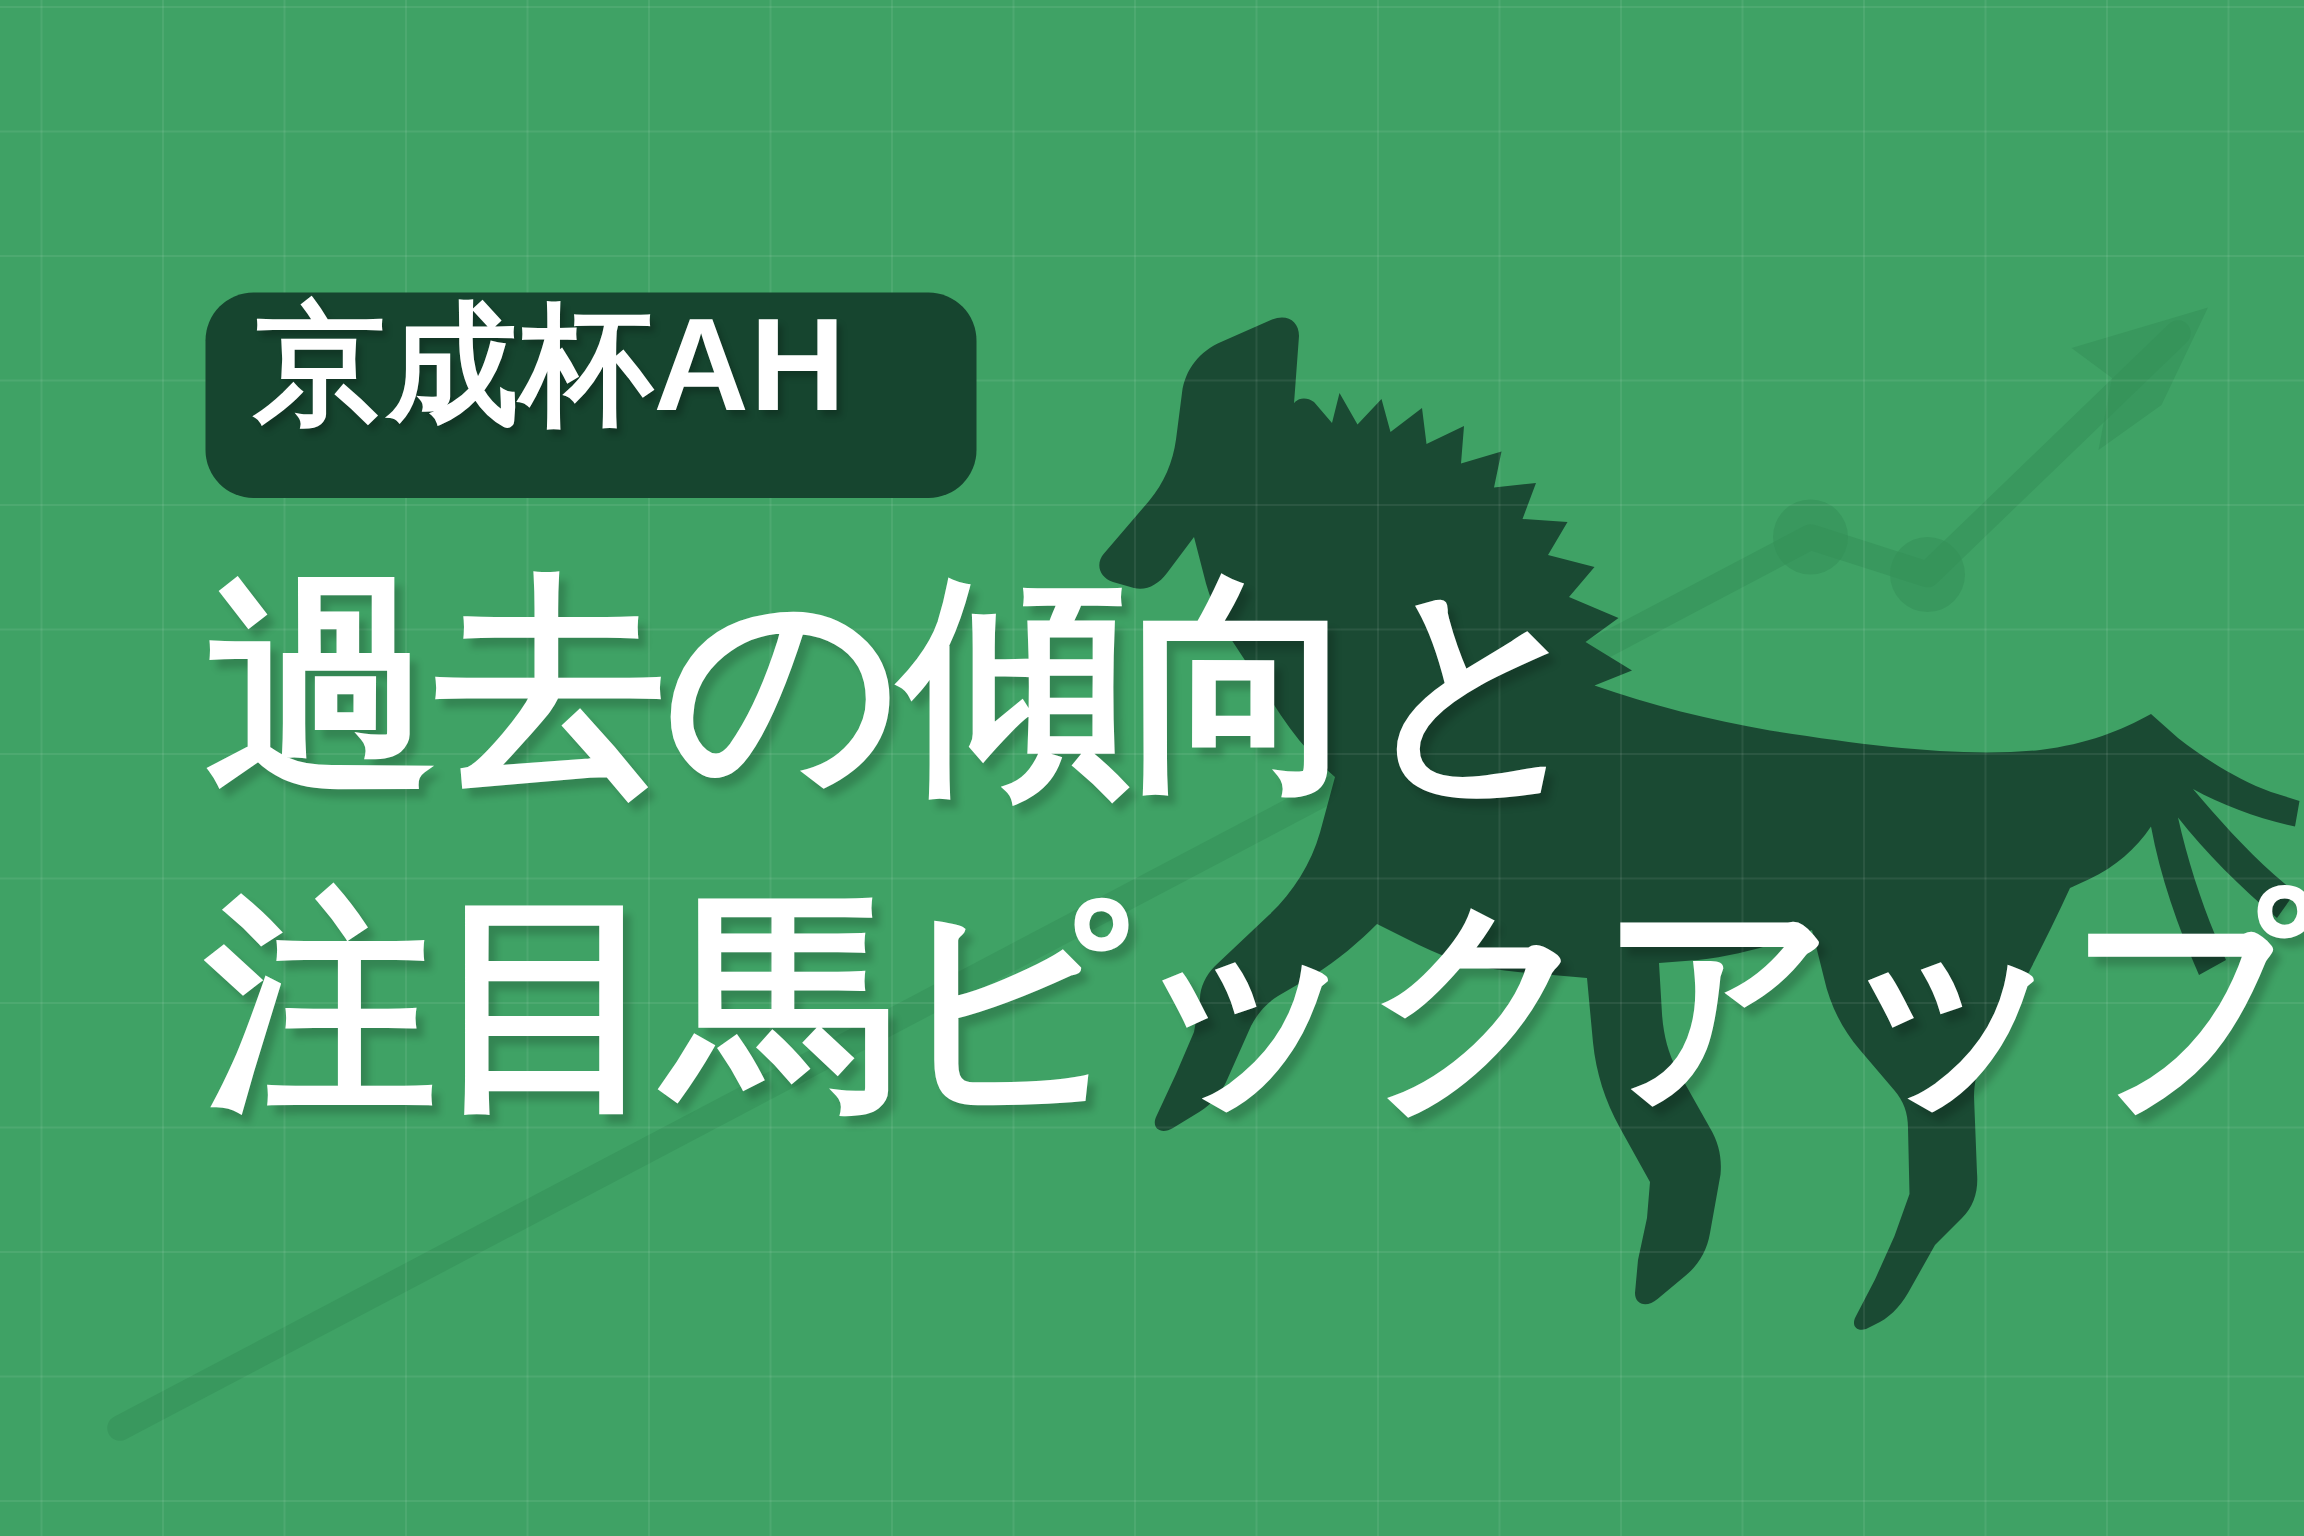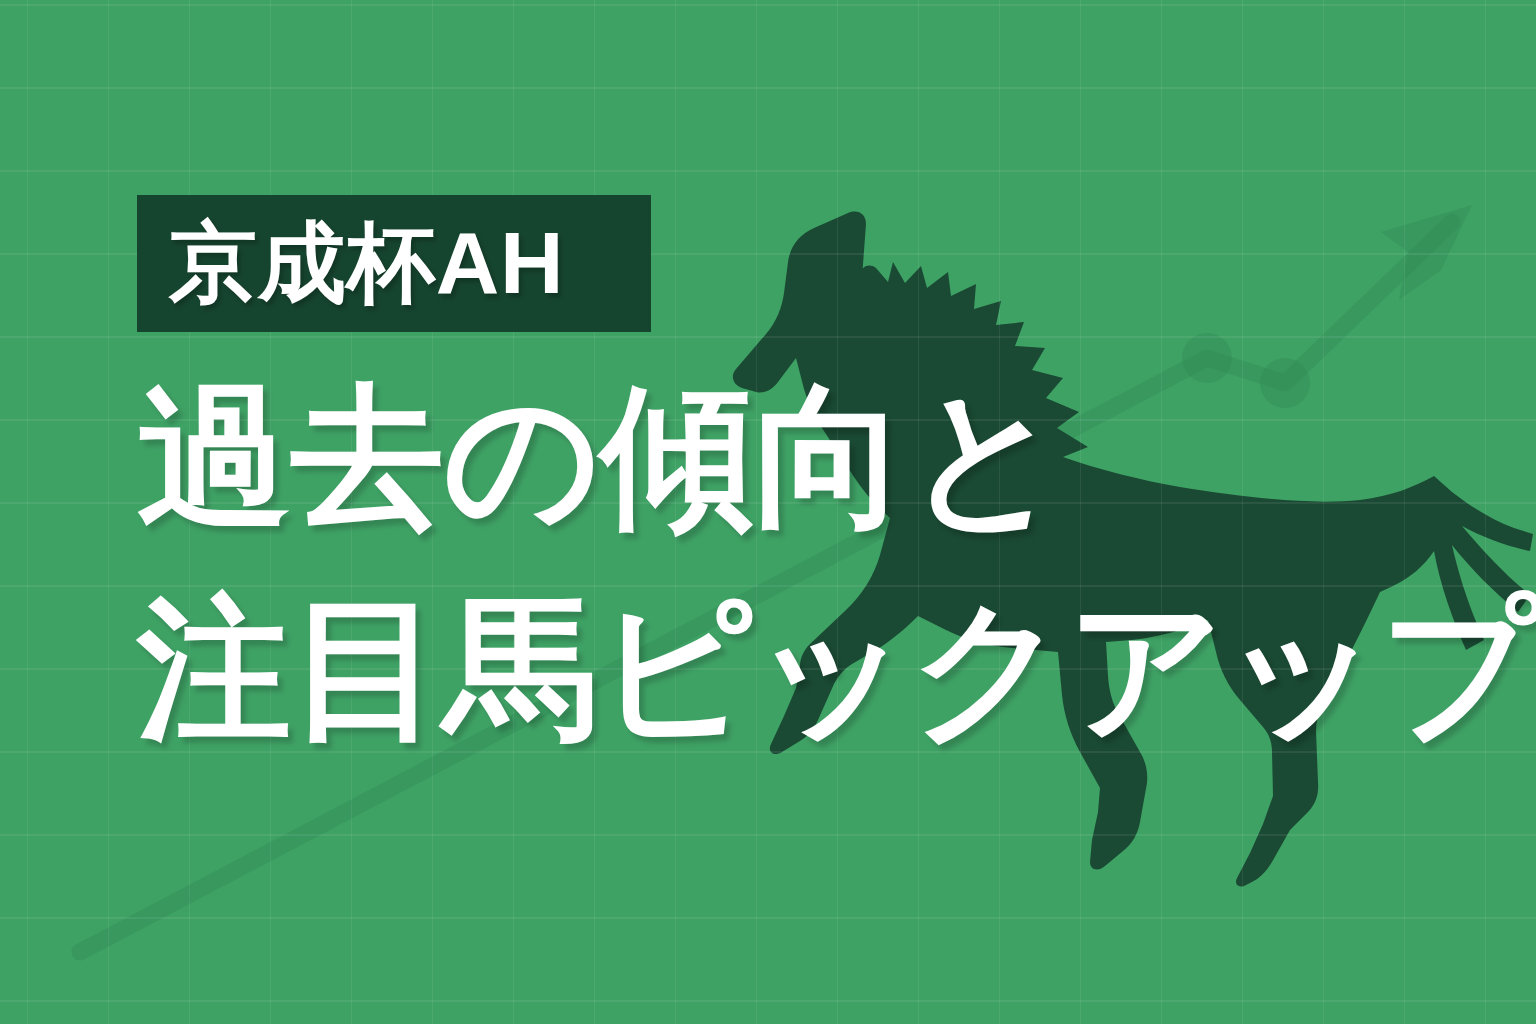--- a/index.html
+++ b/index.html
@@ -41,31 +41,32 @@
     position: absolute;
     left: 137px;
     top: 195px;
     z-index: 5;
   }
 
   #badge {
     display: inline-block;
     background: #16452f;
     color: #ffffff;
-    padding: 24px 30px 20px 32px;
+    padding: 4px 30px 20px 32px;
     line-height: 1;
     font-size: 88px;
     font-weight: 700;
     letter-spacing: 0.01em;
     box-sizing: border-box;
     width: 514px;
     height: 137px;
     text-align: left;
     white-space: nowrap;
     text-shadow: 3px 4px 4px rgba(0,0,0,0.22);
+    border-radius: 32px;
   }
 
   .headline {
     color: #ffffff;
     font-size: 154px;
     font-weight: 700;
     line-height: 1.0;
     letter-spacing: -0.005em;
     white-space: nowrap;
     text-shadow: 5px 6px 5px rgba(0,0,0,0.18);

